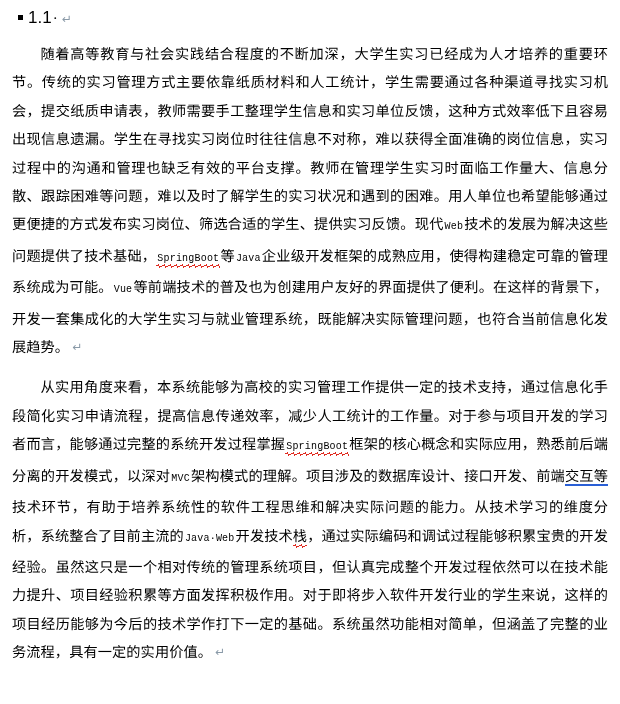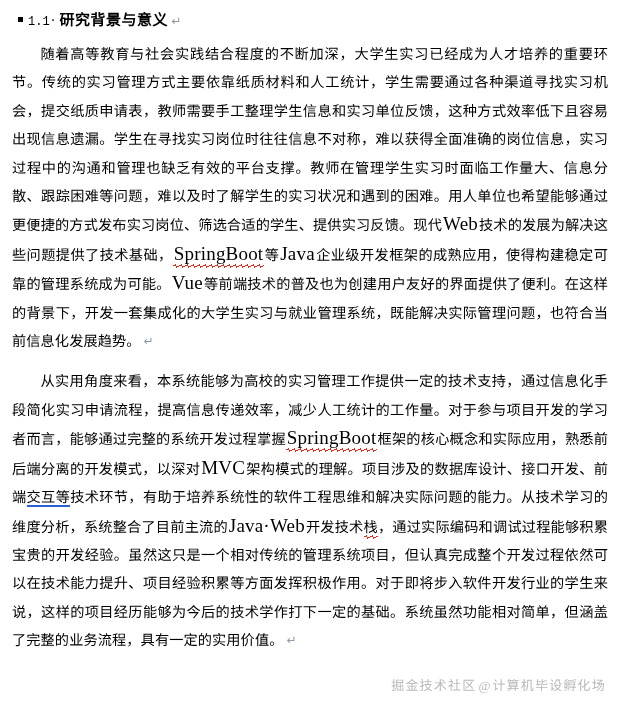--- a/index.html
+++ b/index.html
@@ -38,22 +38,22 @@
     display: inline-block;
     width: 5px;
     height: 5px;
     background: #000;
     margin-right: 5px;
     position: relative;
     top: -3px;
     flex: 0 0 auto;
   }
   .heading-num {
-    font-family: Liberation Mono, monospace;
-    font-size: 12px;
+    font-family: Liberation Sans, sans-serif;
+    font-size: 17px;
     letter-spacing: 0px;
     white-space: pre;
   }
   .heading-dot {
     font-family: "Liberation Serif", "DejaVu Serif", serif;
     font-size: 15px;
     color: #000;
     margin: 0 1px;
   }
   .heading-text {
@@ -88,22 +88,22 @@
     text-indent: 2em;
     letter-spacing: 0.1px;
     word-break: break-all;
   }
   p.para + p.para {
     margin-top: 12px;
   }
 
   
   .latin {
-    font-family: Liberation Serif, serif;
-    font-size: 19px;
+    font-family: Liberation Mono, monospace;
+    font-size: 10px;
     letter-spacing: 0.2px;
     padding: 0 1px;
   }
 
   
   .spellerr {
     text-decoration: none;
     background-image:
       radial-gradient(circle at 1.5px 3.2px, rgba(0,0,0,0) 1.4px, #e02b20 1.5px, #e02b20 2.1px, rgba(0,0,0,0) 2.2px),
       radial-gradient(circle at 4.5px 0.8px, rgba(0,0,0,0) 1.4px, #e02b20 1.5px, #e02b20 2.1px, rgba(0,0,0,0) 2.2px);
@@ -141,33 +141,29 @@
 </style>
 </head>
 <body>
 
 <div class="page">
 
   <div class="heading-row">
     <span class="heading-bullet"></span>
     <span class="heading-num">1.1</span>
     <span class="heading-dot">·</span>
-    <span class="heading-text">研究背景与意义</span>
     <span class="pilcrow">↵</span>
   </div>
 
   <div class="body-area">
 
     <p class="para">
       <span>随着高等教育与社会实践结合程度的不断加深，大学生实习已经成为人才培养的重要环节。传统的实习管理方式主要依靠纸质材料和人工统计，学生需要通过各种渠道寻找实习机会，提交纸质申请表，教师需要手工整理学生信息和实习单位反馈，这种方式效率低下且容易出现信息遗漏。学生在寻找实习岗位时往往信息不对称，难以获得全面准确的岗位信息，实习过程中的沟通和管理也缺乏有效的平台支撑。教师在管理学生实习时面临工作量大、信息分散、跟踪困难等问题，难以及时了解学生的实习状况和遇到的困难。用人单位也希望能够通过更便捷的方式发布实习岗位、筛选合适的学生、提供实习反馈。现代</span><span class="latin">Web</span><span>技术的发展为解决这些问题提供了技术基础，</span><span class="latin spellerr">SpringBoot</span><span>等</span><span class="latin">Java</span><span>企业级开发框架的成熟应用，使得构建稳定可靠的管理系统成为可能。</span><span class="latin">Vue</span><span>等前端技术的普及也为创建用户友好的界面提供了便利。在这样的背景下，开发一套集成化的大学生实习与就业管理系统，既能解决实际管理问题，也符合当前信息化发展趋势。</span><span class="pilcrow">↵</span>
     </p>
 
     <p class="para">
       <span>从实用角度来看，本系统能够为高校的实习管理工作提供一定的技术支持，通过信息化手段简化实习申请流程，提高信息传递效率，减少人工统计的工作量。对于参与项目开发的学习者而言，能够通过完整的系统开发过程掌握</span><span class="latin spellerr">SpringBoot</span><span>框架的核心概念和实际应用，熟悉前后端分离的开发模式，以深对</span><span class="latin">MVC</span><span>架构模式的理解。项目涉及的数据库设计、接口开发、前端</span><span class="gramerr">交互等</span><span>技术环节，有助于培养系统性的软件工程思维和解决实际问题的能力。从技术学习的维度分析，系统整合了目前主流的</span><span class="latin">Java·Web</span><span>开发技术</span><span class="spellerr">栈</span><span>，通过实际编码和调试过程能够积累宝贵的开发经验。虽然这只是一个相对传统的管理系统项目，但认真完成整个开发过程依然可以在技术能力提升、项目经验积累等方面发挥积极作用。对于即将步入软件开发行业的学生来说，这样的项目经历能够为今后的技术学作打下一定的基础。系统虽然功能相对简单，但涵盖了完整的业务流程，具有一定的实用价值。</span><span class="pilcrow">↵</span>
     </p>
 
   </div>
 
-  <div class="watermark">
-    <span>掘金技术社区</span><span class="at">@</span><span>计算机毕设孵化场</span>
-  </div>
 
 </div>
 
 </body></html>

